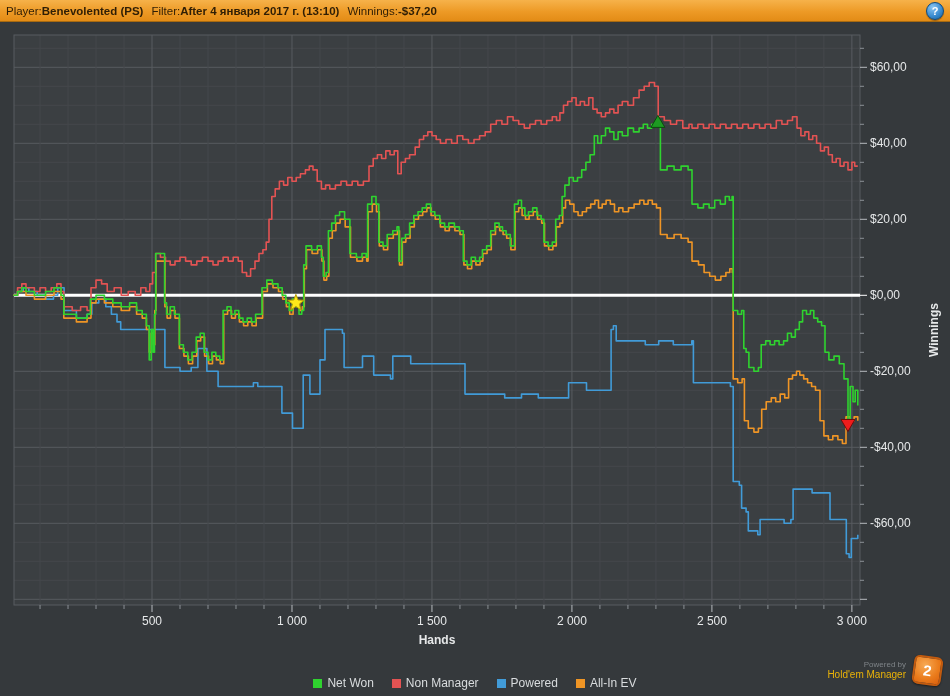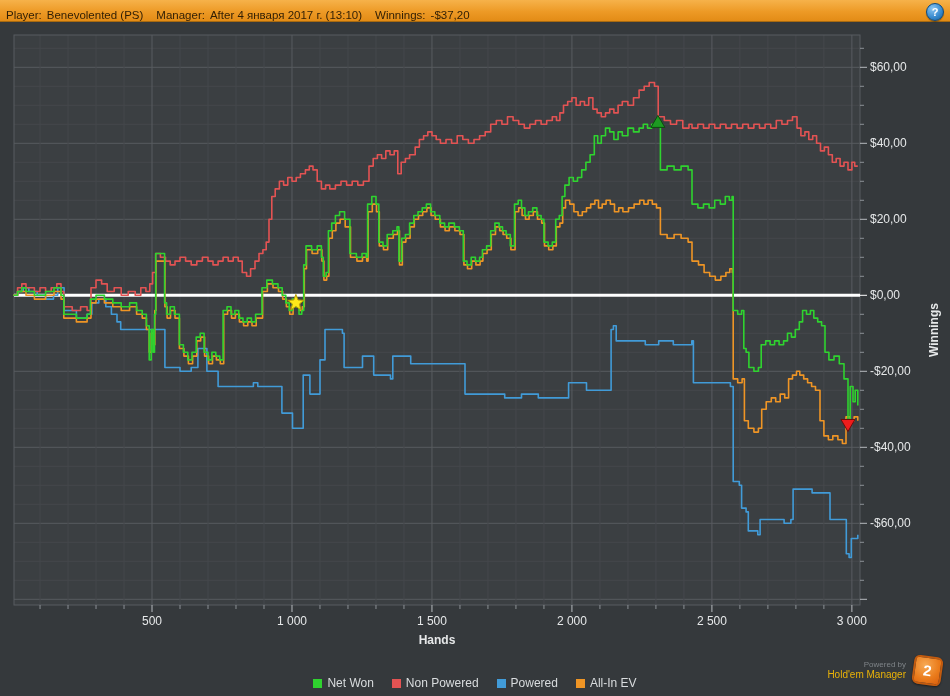--- a/index.html
+++ b/index.html
@@ -1,23 +1,23 @@
 <!DOCTYPE html>
 <html><head>
 <meta charset="utf-8">
 <style>
   html,body{margin:0;padding:0;background:#222;}
   .app{position:relative;width:950px;height:696px;background:#35393c;overflow:hidden;
        font-family:"Liberation Sans",sans-serif;-webkit-font-smoothing:antialiased;}
-  .header{position:absolute;left:0;top:0;right:0;height:22px;display:flex;align-items:flex-end;
-          gap:5px;padding:0 6px;box-sizing:border-box;
+  .header{position:absolute;left:0;top:0;right:0;height:22px;display:flex;align-items:center;
+          padding:0 6px;box-sizing:border-box;
           background:linear-gradient(#f6b24a,#ed9a26 55%,#e38c16);
           border-bottom:1px solid #a86a10;color:#2f1e05;font-size:11.5px;}
   .header .k{font-weight:400;}
-  .header .v{font-weight:400;margin-right:8px;}
+  .header .v{font-weight:700;margin-right:8px;}
   .help{margin-left:auto;width:16px;height:16px;border-radius:50%;
         background:radial-gradient(circle at 35% 28%,#8cc6f2,#3b8cd0 55%,#155f9a);
         border:1px solid #0d4a80;color:#fff;font-weight:700;font-size:11px;line-height:16px;
         text-align:center;cursor:pointer;box-shadow:0 1px 1px rgba(0,0,0,.35);}
   svg{position:absolute;left:0;top:0;}
   svg text{font-family:"Liberation Sans",sans-serif;}
   .legend{position:absolute;left:0;right:0;top:676px;display:flex;justify-content:center;
           align-items:center;gap:18px;color:#d9dcde;font-size:12px;}
   .legend .item{display:flex;align-items:center;gap:5px;cursor:pointer;}
   .legend .sq{width:9px;height:9px;display:inline-block;}
@@ -31,21 +31,21 @@
          text-align:center;box-shadow:0 1px 2px rgba(0,0,0,.5);}
 </style>
 </head>
 <body>
 
 <div class="app">
 
   <div class="header">
     <span class="k">Player:</span>
     <span class="v">Benevolented (PS)</span>
-    <span class="k">Manager:</span>
+    <span class="k">Filter:</span>
     <span class="v">After 4 января 2017 г. (13:10)</span>
     <span class="k">Winnings:</span>
     <span class="v">-$37,20</span>
     <div class="help">?</div>
   </div>
 
   <svg id="chart" width="950" height="696" viewBox="0 0 950 696">
       <rect x="14" y="35" width="846" height="570" fill="#3b3f42"></rect>
       <g>
         <line x1="14" y1="599.3" x2="860" y2="599.3" stroke="#585c60" stroke-width="1"></line>
@@ -196,21 +196,21 @@
       <polygon points="840.9622766379881,419.5 854.9622766379881,419.5 847.9622766379881,431.5" fill="#ee1c1c" stroke="#6e0a0a" stroke-width="1"></polygon>
     </svg>
 
   <div class="legend" id="legend">
       <div class="item">
         <span class="sq" style="background: rgb(47, 211, 47);"></span>
         <span>Net Won</span>
       </div>
       <div class="item">
         <span class="sq" style="background: rgb(227, 83, 83);"></span>
-        <span>Non Powered</span>
+        <span>Non Manager</span>
       </div>
       <div class="item">
         <span class="sq" style="background: rgb(65, 155, 216);"></span>
         <span>Powered</span>
       </div>
       <div class="item">
         <span class="sq" style="background: rgb(239, 149, 37);"></span>
         <span>All-In EV</span>
       </div>
     </div>

